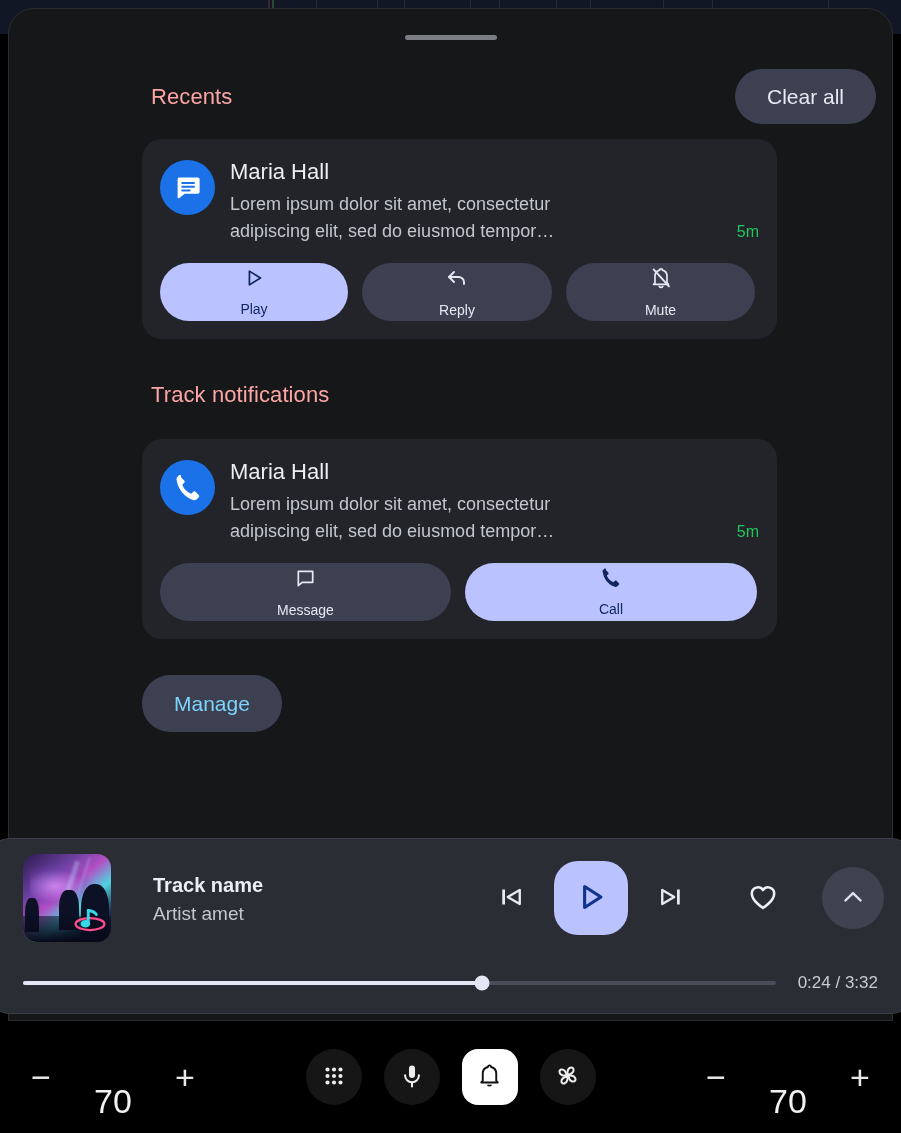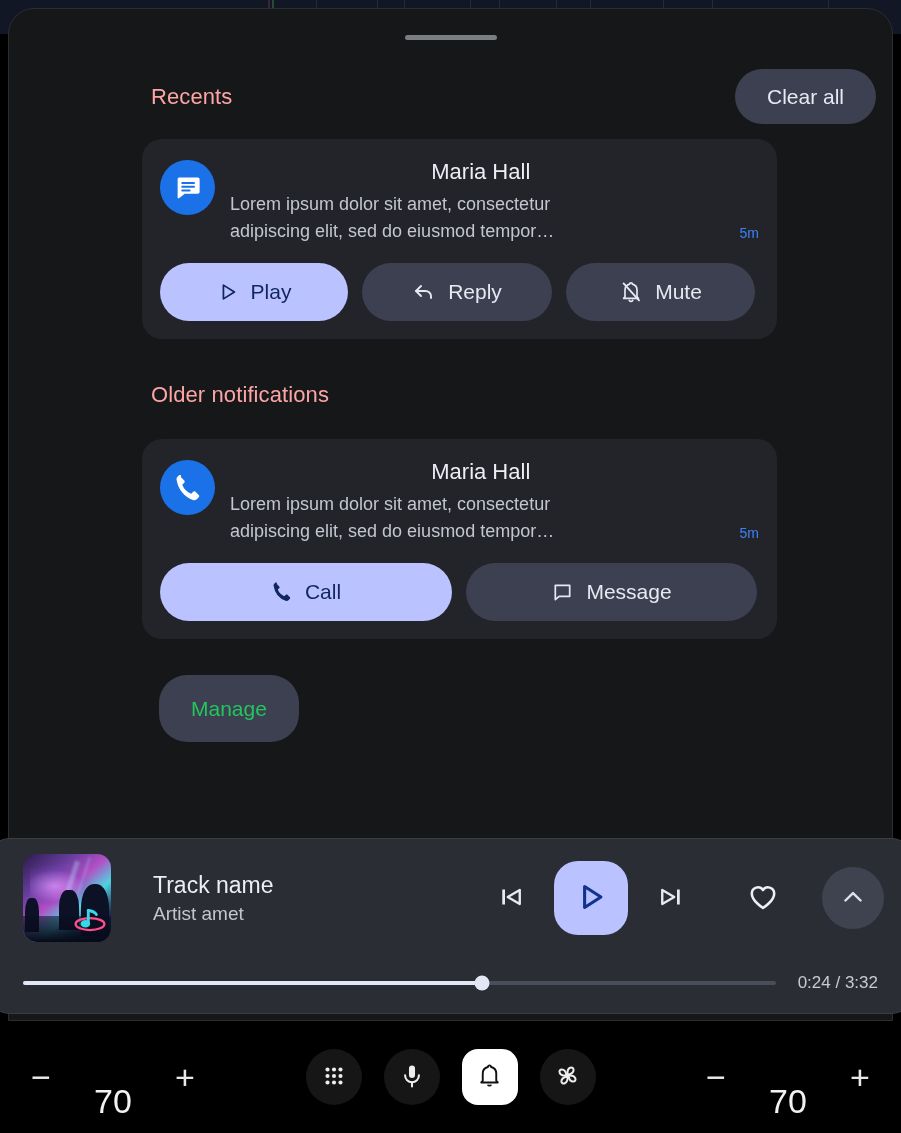--- a/index.html
+++ b/index.html
@@ -59,44 +59,44 @@
   }
   .notif-head { display:flex; padding:18px 18px 0 18px; }
   .app-icon {
     width:55px; height:55px; border-radius:50%; flex:0 0 55px;
     background:#1b72e8; display:flex; align-items:center; justify-content:center;
     margin-right:15px; margin-top:3px;
   }
   .notif-text { flex:1 1 auto; min-width:0; padding-right:8px; }
   .notif-title {
     font-size:22px; color:#eceef4; line-height:30px; margin-bottom:4px;
-    white-space:nowrap; overflow:hidden; text-overflow:ellipsis;text-align:center;
+    white-space:nowrap; overflow:hidden; text-overflow:ellipsis;
   }
   .notif-body {
     font-size:18px; color:#c3c6cf; line-height:27px;
   }
   .notif-time {
-    flex:0 0 auto; font-size:14px; color:#3b82f6;
+    flex:0 0 auto; font-size:16px; color:#22c55e;
     align-self:flex-end; padding-bottom:4px;
   }
   .notif-actions { display:flex; gap:14px; padding:18px; }
   .act-btn {
     height:58px; border:none; border-radius:30px; cursor:pointer;
     display:flex; align-items:center; justify-content:center; gap:12px;
-    font-size:21px; font-family:"Liberation Sans", sans-serif;
-    background:#3c4050; color:#e6e8f2;
+    font-size:14px; font-family:"Liberation Sans", sans-serif;
+    background:#3c4050; color:#e6e8f2;flex-direction:column;
   }
   .act-btn.primary { background:#bac3ff; color:#11255e; }
   .act-btn svg { display:block; }
 
   
   .manage-btn {
-    position:absolute; left:150px;
-    height:67px; padding:0 32px; border:none; border-radius:28px;
-    background:#3c4050; color:#22c55e; font-size:21px;
+    position:absolute; left:133px;
+    height:57px; padding:0 32px; border:none; border-radius:28px;
+    background:#3c4050; color:#7dd3fc; font-size:21px;
     font-family:"Liberation Sans", sans-serif; cursor:pointer;
     display:flex; align-items:center; justify-content:center;
   }
 
   
   .media-card {
     position:absolute; left:-14px; top:838px;
     width:929px; height:176px;
     background:#2a2d34; border:1px solid #3a3d45;
     border-radius:24px;
@@ -119,21 +119,21 @@
     position:absolute; background:#0d1126; border-radius:40% 40% 0 0;
   }
   .album-art .ground {
     position:absolute; left:0; bottom:0; width:100%; height:30%;
     background:linear-gradient(180deg, rgba(10,14,34,.55), #070a18);
   }
   .album-art .note-ring {
     position:absolute; right:4px; bottom:6px; width:34px; height:34px;
   }
   .media-meta { flex:1 1 auto; min-width:0; margin-left:42px; }
-  .track-name { font-size:23px; color:#eceef4; line-height:30px; }
+  .track-name { font-size:20px; color:#eceef4; line-height:30px;font-weight:bold; }
   .artist-name { font-size:19px; color:#c3c6cf; line-height:27px; }
 
   .media-controls { display:flex; align-items:center; gap:0; }
   .mc {
     background:none; border:none; cursor:pointer; padding:0;
     display:flex; align-items:center; justify-content:center;
   }
   .mc-prev, .mc-next { width:62px; height:62px; }
   .mc-play {
     width:74px; height:74px; border-radius:24px; background:#bac3ff;
@@ -247,53 +247,53 @@
               <path d="M10.3 20.3a1.9 1.9 0 0 0 3.4 0" fill="none" stroke="#e6e8f2" stroke-width="1.7" stroke-linecap="round"></path>
               <path d="M4.6 3.4 20 20.4" fill="none" stroke="#e6e8f2" stroke-width="1.9" stroke-linecap="round"></path>
             </svg>
           </span>
           <span>Mute</span>
         </button>
       </div>
     </div>
 
     <div class="section-row" style="top:373px;">
-      <div class="section-title">Older notifications</div>
+      <div class="section-title">Track notifications</div>
     </div>
 
     <div class="notif-card" style="top:430px;">
       <div class="notif-head">
         <div class="app-icon">
           <svg width="30" height="30" viewBox="0 0 24 24" aria-hidden="true">
             <path d="M6.4 3.4 9 6c.5.5.5 1.3 0 1.8L7.4 9.4a12.4 12.4 0 0 0 7.2 7.2l1.6-1.6c.5-.5 1.3-.5 1.8 0l2.6 2.6c.5.5.5 1.3 0 1.8l-1.6 1.6c-.8.8-2 1-3 .6A20 20 0 0 1 3 6c-.4-1-.2-2.2.6-3l1-1c.5-.5 1.3-.5 1.8 0z" fill="#ffffff"></path>
           </svg>
         </div>
         <div class="notif-text">
           <div class="notif-title">Maria Hall</div>
           <div class="notif-body">Lorem ipsum dolor sit amet, consectetur</div>
           <div class="notif-body">adipiscing elit, sed do eiusmod tempor…</div>
         </div>
         <div class="notif-time">5m</div>
       </div>
       <div class="notif-actions">
+        <button class="act-btn" style="width:291px;">
+          <span>
+            <svg width="23" height="23" viewBox="0 0 24 24" aria-hidden="true">
+              <path d="M4.5 4.5h15v11.5H8.5L4.5 19.4z" fill="none" stroke="#e6e8f2" stroke-width="1.8" stroke-linejoin="round"></path>
+            </svg>
+          </span>
+          <span>Message</span>
+        </button>
         <button class="act-btn primary" style="width:292px;">
           <span>
             <svg width="22" height="22" viewBox="0 0 24 24" aria-hidden="true">
               <path d="M6.4 3.4 9 6c.5.5.5 1.3 0 1.8L7.4 9.4a12.4 12.4 0 0 0 7.2 7.2l1.6-1.6c.5-.5 1.3-.5 1.8 0l2.6 2.6c.5.5.5 1.3 0 1.8l-1.6 1.6c-.8.8-2 1-3 .6A20 20 0 0 1 3 6c-.4-1-.2-2.2.6-3l1-1c.5-.5 1.3-.5 1.8 0z" fill="#11255e"></path>
             </svg>
           </span>
           <span>Call</span>
-        </button>
-        <button class="act-btn" style="width:291px;">
-          <span>
-            <svg width="23" height="23" viewBox="0 0 24 24" aria-hidden="true">
-              <path d="M4.5 4.5h15v11.5H8.5L4.5 19.4z" fill="none" stroke="#e6e8f2" stroke-width="1.8" stroke-linejoin="round"></path>
-            </svg>
-          </span>
-          <span>Message</span>
         </button>
       </div>
     </div>
 
     <button class="manage-btn" style="top:666px;">Manage</button>
   </div>
 
   <div class="media-card">
     <div class="media-top">
       <div class="album-art">

